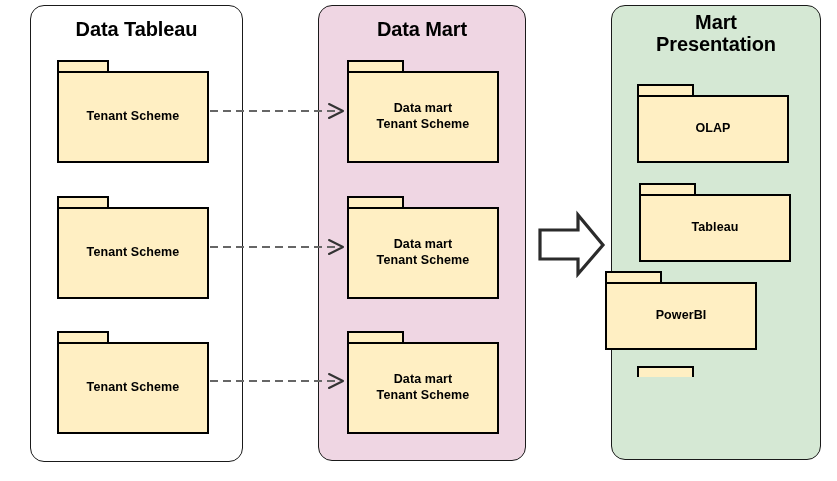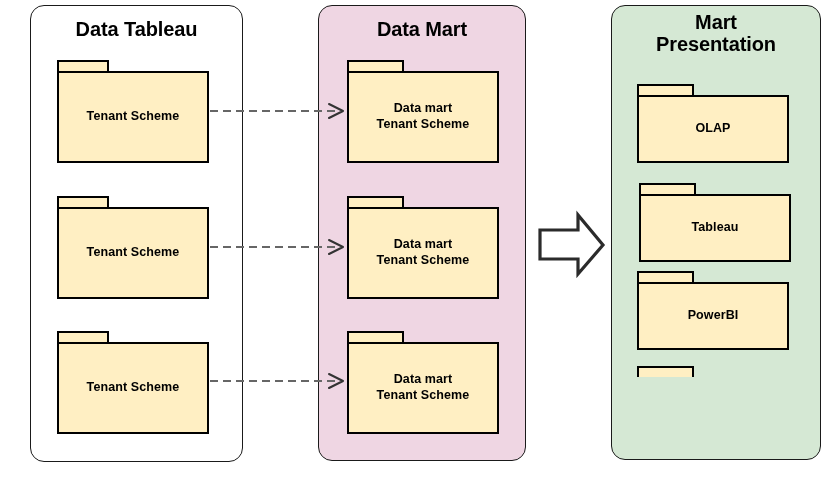--- a/index.html
+++ b/index.html
@@ -190,21 +190,21 @@
     </div>
   </div>
 
   <div class="folder pres" style="left:605px; top:183px;margin-left:34px;">
     <div class="tab"></div>
     <div class="body">
       <div class="label">Tableau</div>
     </div>
   </div>
 
-  <div class="folder pres" style="left:637px; top:271px;">
+  <div class="folder pres" style="left:605px; top:271px;">
     <div class="tab"></div>
     <div class="body">
       <div class="label">PowerBI</div>
     </div>
   </div>
 
   <div class="folder pres" style="left:637px; top:366px;">
     <div class="tab"></div>
   </div>
 

